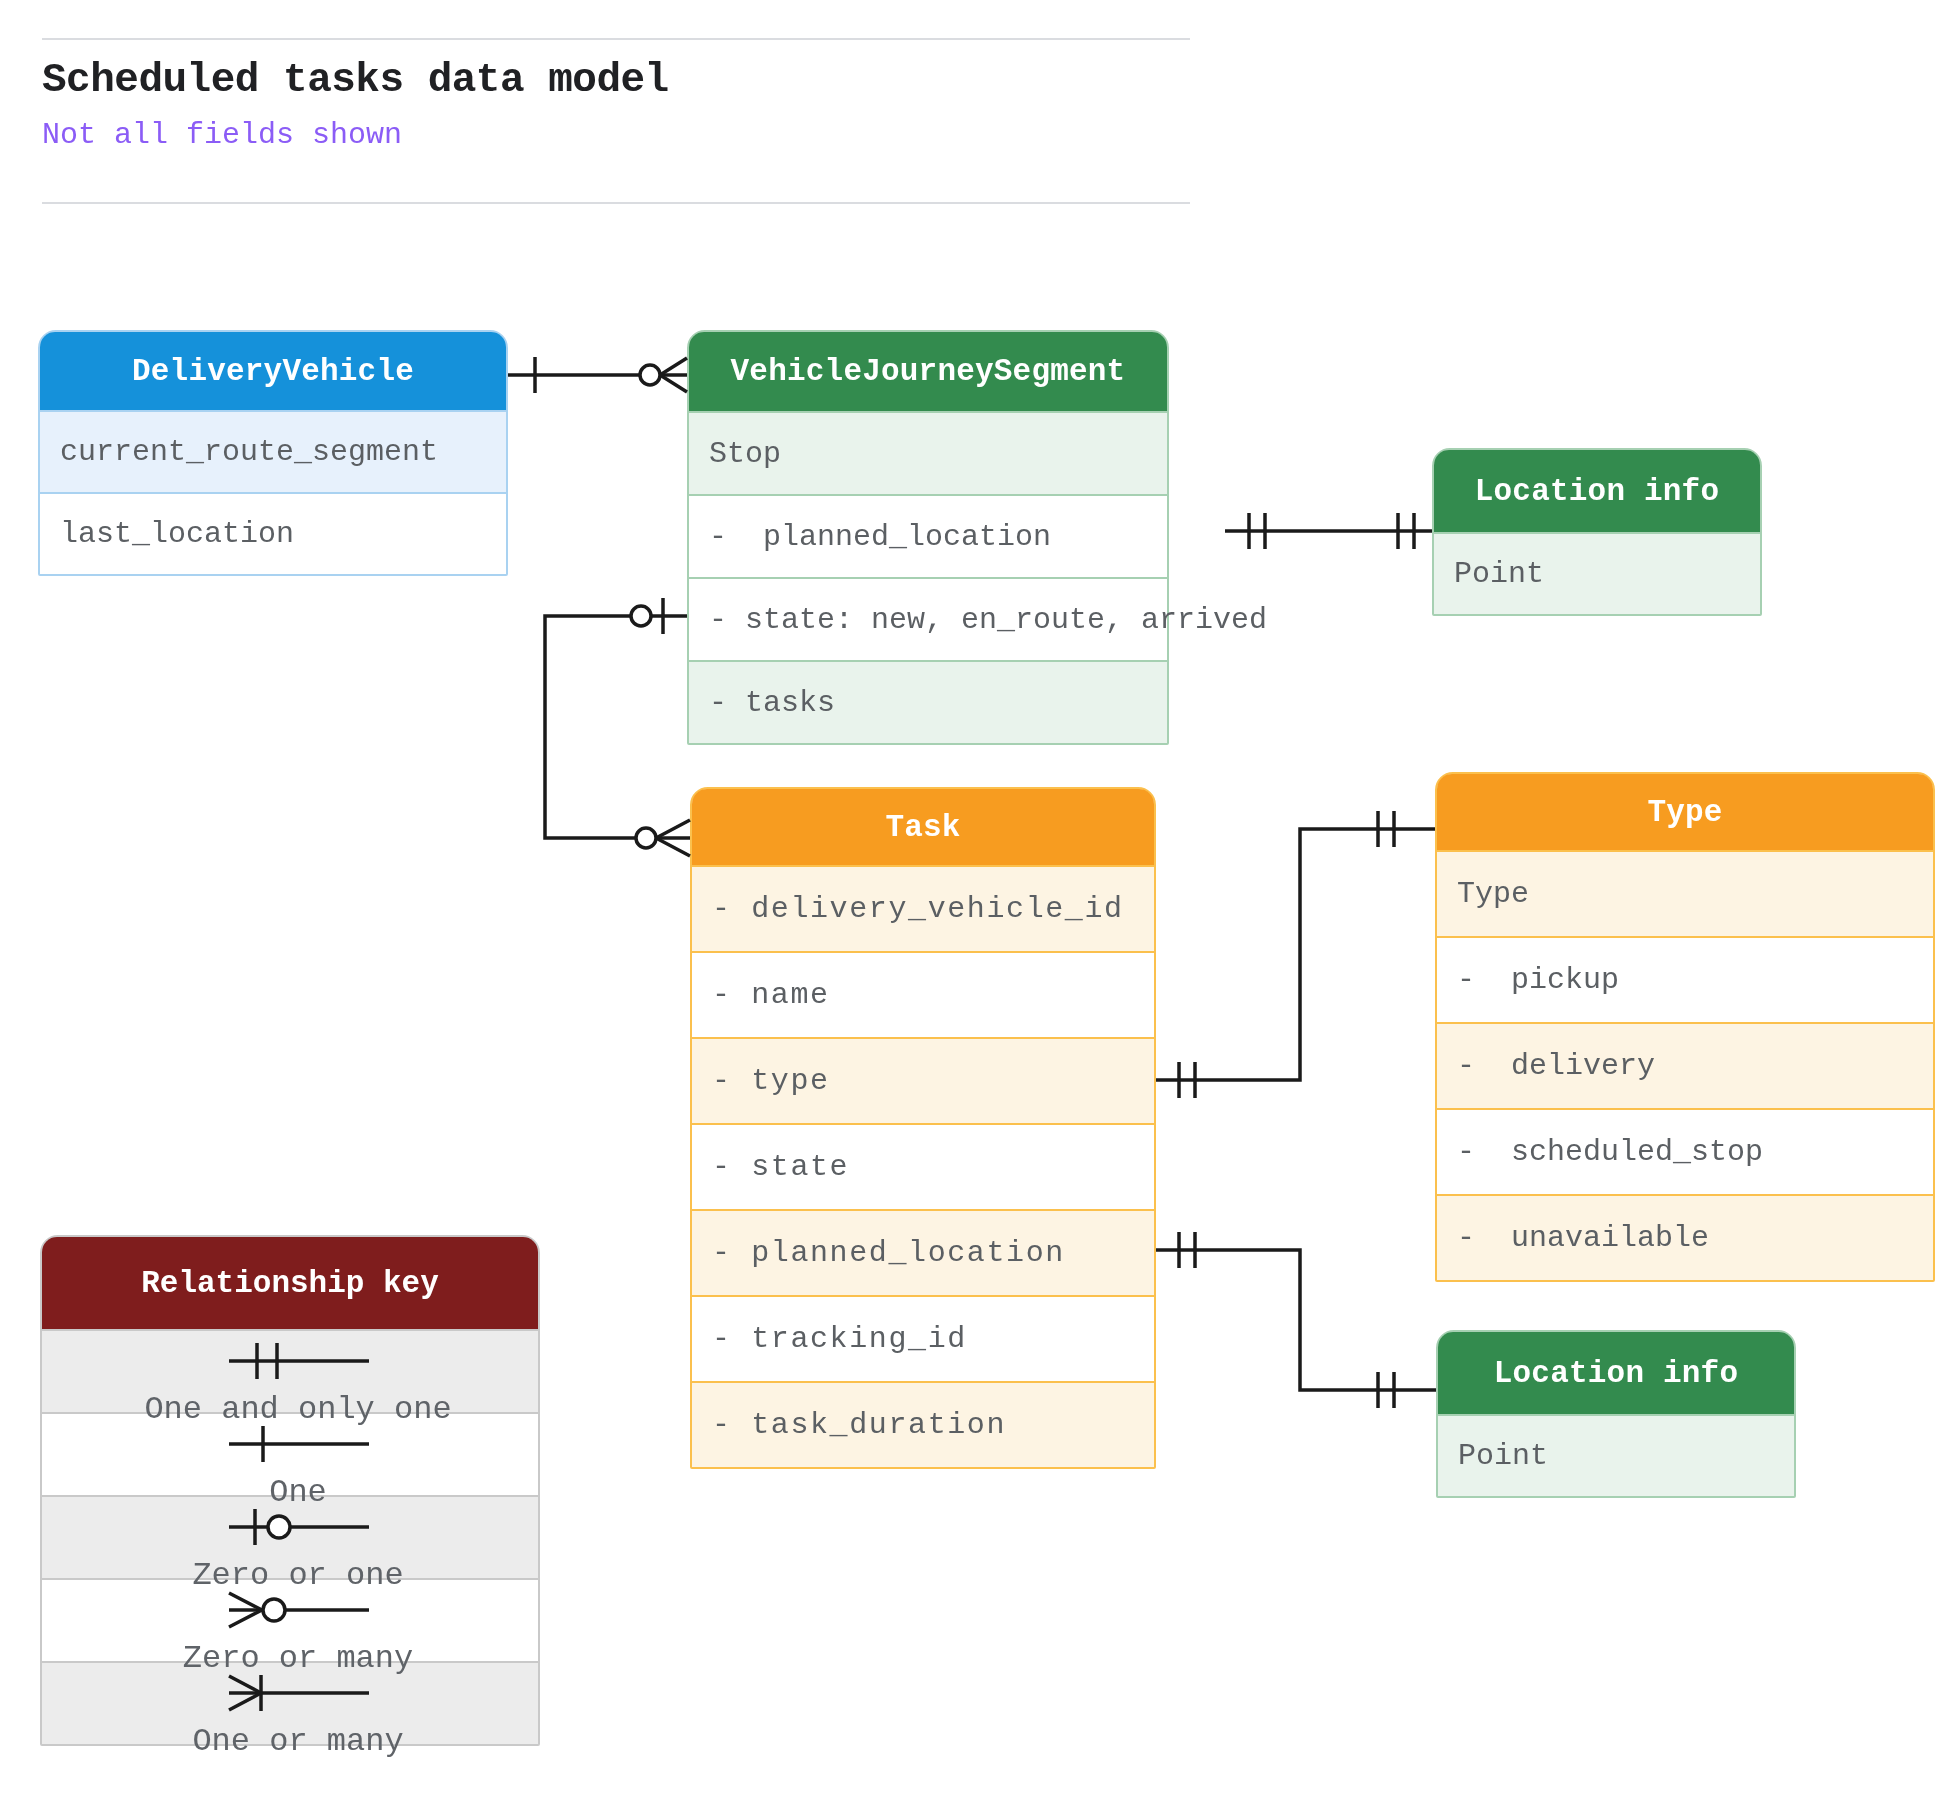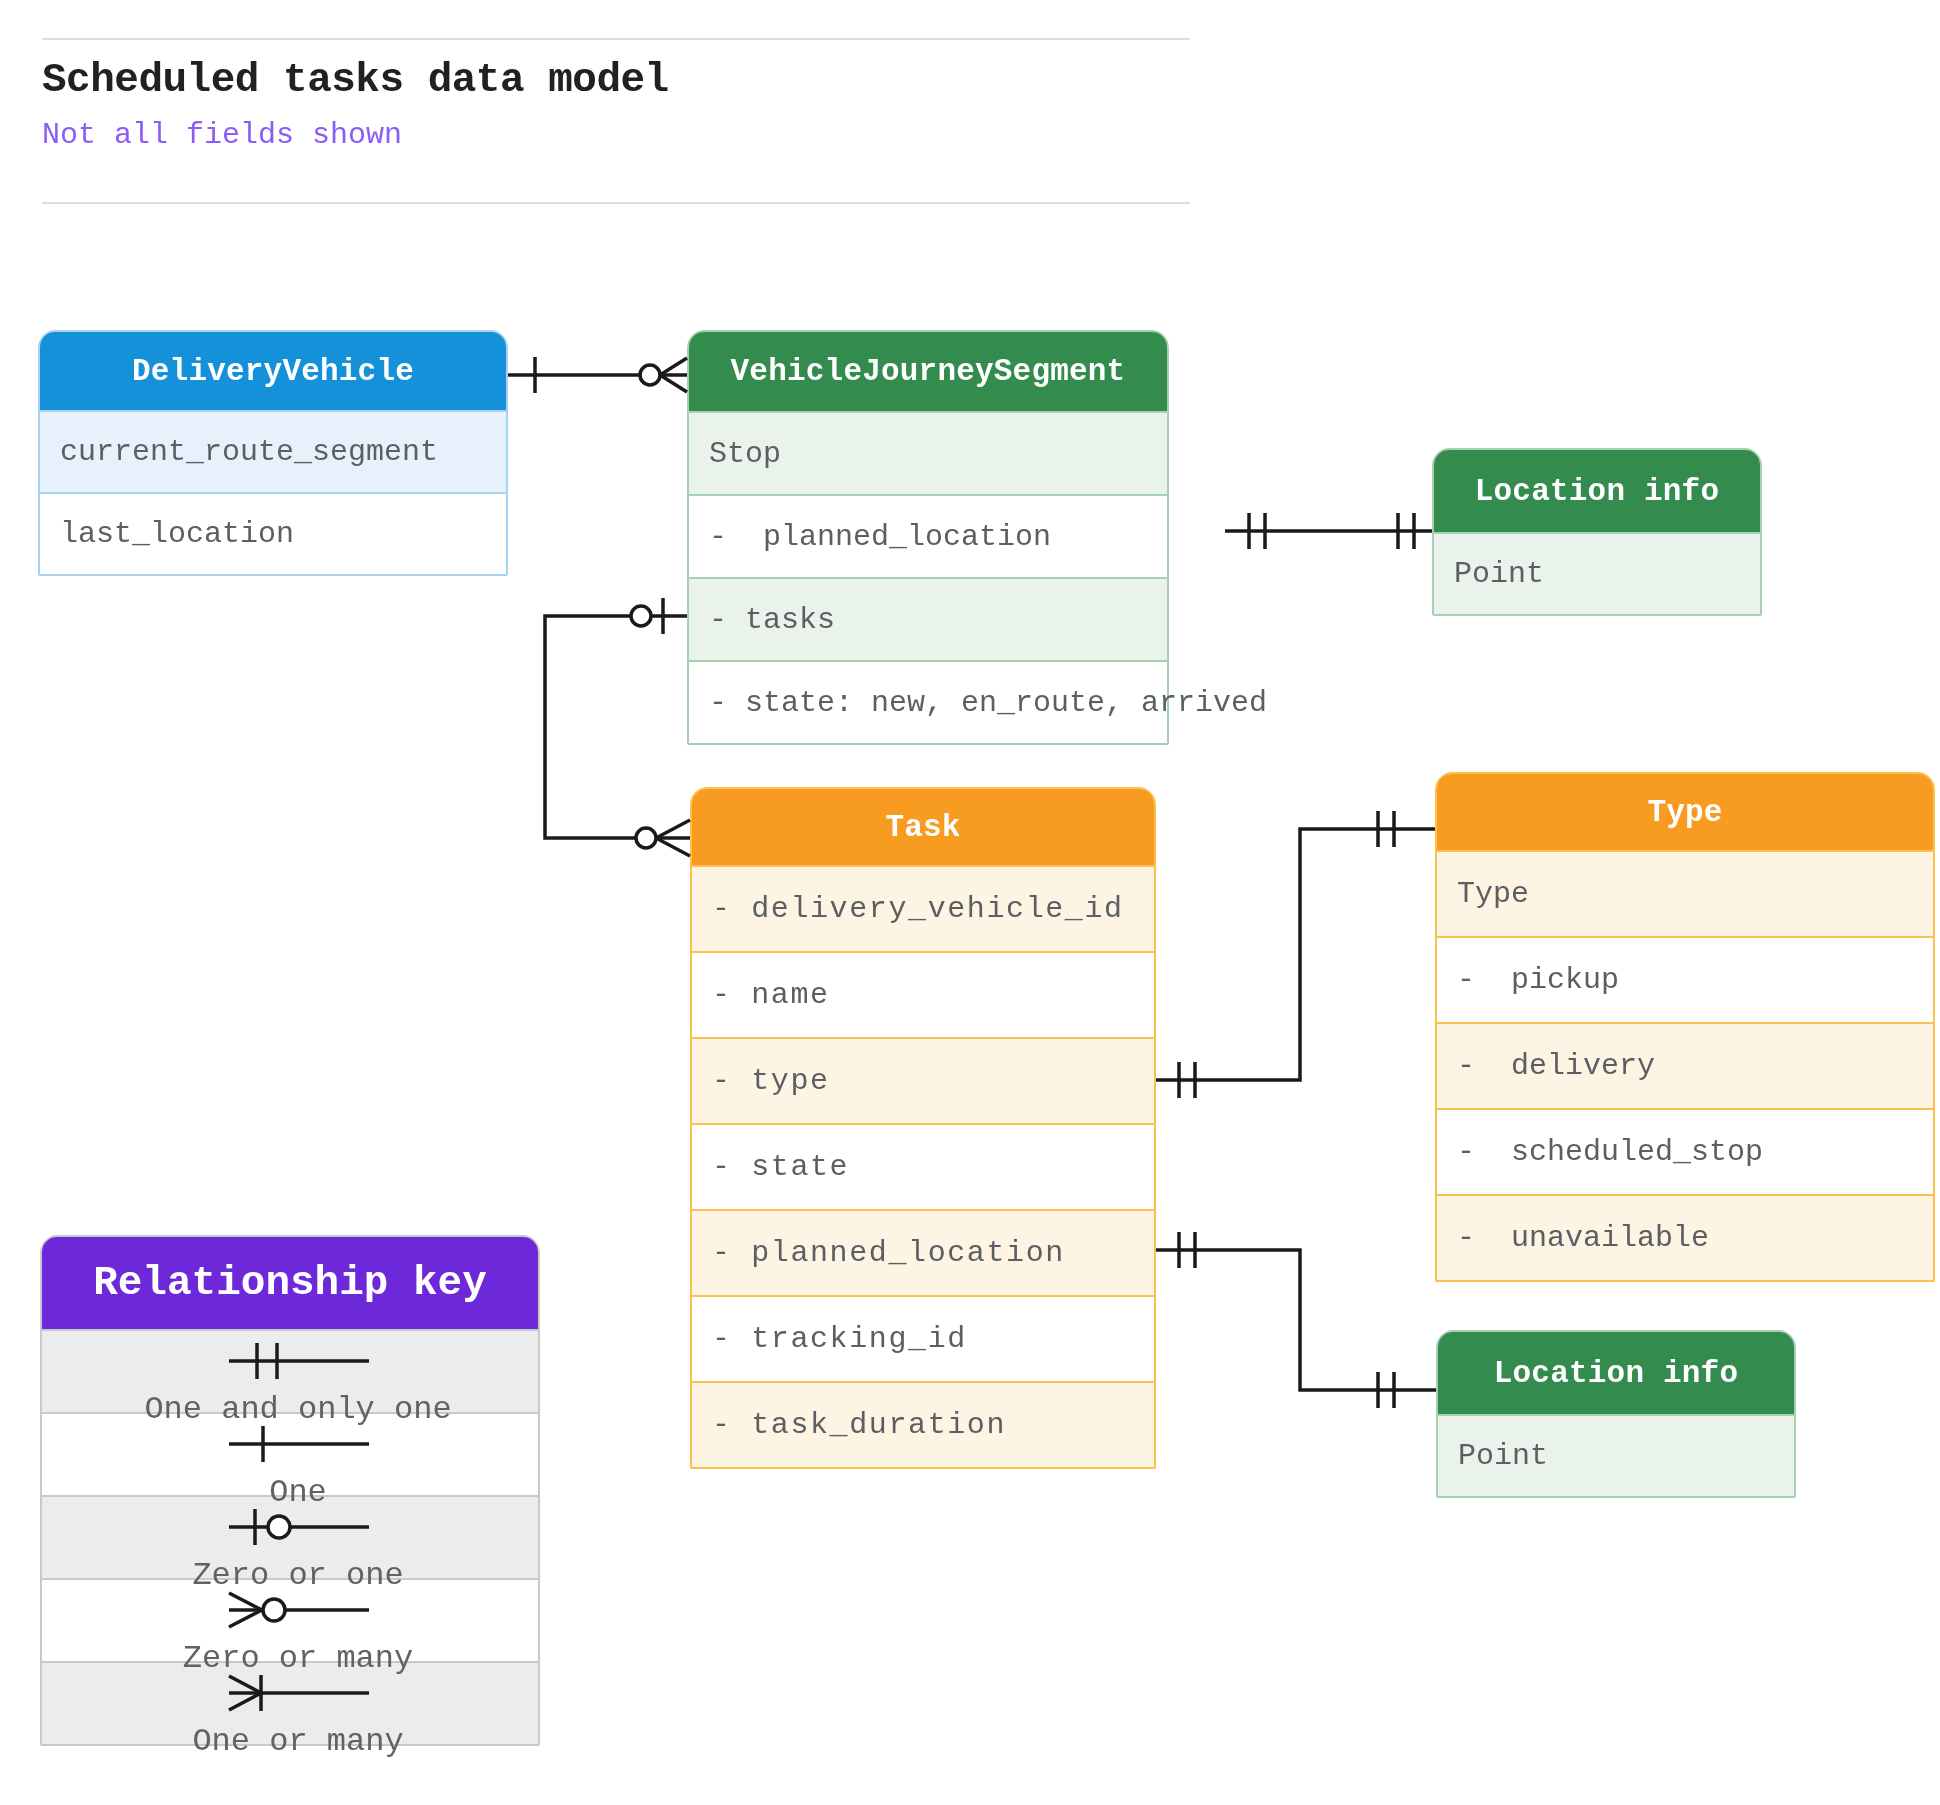--- a/index.html
+++ b/index.html
@@ -38,23 +38,23 @@
   .entity.orange{--bc:#fbc04d;--hc:#f79c20;--tc:#fdf4e3;}
   .entity.orange .erow.wide{letter-spacing:1.6px;}
   .entity.orange .erow.indent{}
 
   
   .legend{
     position:absolute;left:40px;top:1235px;width:500px;
     border:2px solid #c9c9c9;border-radius:18px 18px 2px 2px;background:#fff;box-sizing:border-box;
   }
   .legend .lhead{
-    height:92px;background:#6d28d9;border-radius:15px 15px 0 0;
+    height:92px;background:#7f1d1d;border-radius:15px 15px 0 0;
     display:flex;align-items:center;justify-content:center;
-    color:#fff;font-size:41px;font-weight:bold;
+    color:#fff;font-size:31px;font-weight:bold;
   }
   .legend .lrow{
     height:83px;display:flex;align-items:center;box-sizing:border-box;
     border-top:2px solid #c9c9c9;background:#fff;flex-direction:column;
   }
   .legend .lrow.tint{background:#ececec;}
   .legend .lrow svg{margin-left:28px;flex:0 0 auto;}
   .legend .lrow .llabel{margin-left:16px;font-size:32px;color:#5f6368;}
 
   .connector-layer{position:absolute;left:0;top:0;z-index:1;}
@@ -118,26 +118,26 @@
   </div>
 
   <div class="entity green" style="left:687px;top:330px;width:482px;--hh:79px;--rh:83px;">
     <div class="ehead">VehicleJourneySegment</div>
     <div class="erow tint">
         <span>Stop</span>
       </div>
     <div class="erow">
         <span>-  planned_location</span>
       </div>
-    <div class="erow tint">
-        <span>- tasks</span>
-      </div>
     <div class="erow">
         <span>- state: new, en_route, arrived</span>
       </div>
+    <div class="erow tint">
+        <span>- tasks</span>
+      </div>
   </div>
 
   <div class="entity green" style="left:1432px;top:448px;width:330px;--hh:82px;--rh:82px;">
     <div class="ehead">Location info</div>
     <div class="erow tint">
         <span>Point</span>
       </div>
   </div>
 
   <div class="entity orange" style="left:690px;top:787px;width:466px;--hh:76px;--rh:86px;">

